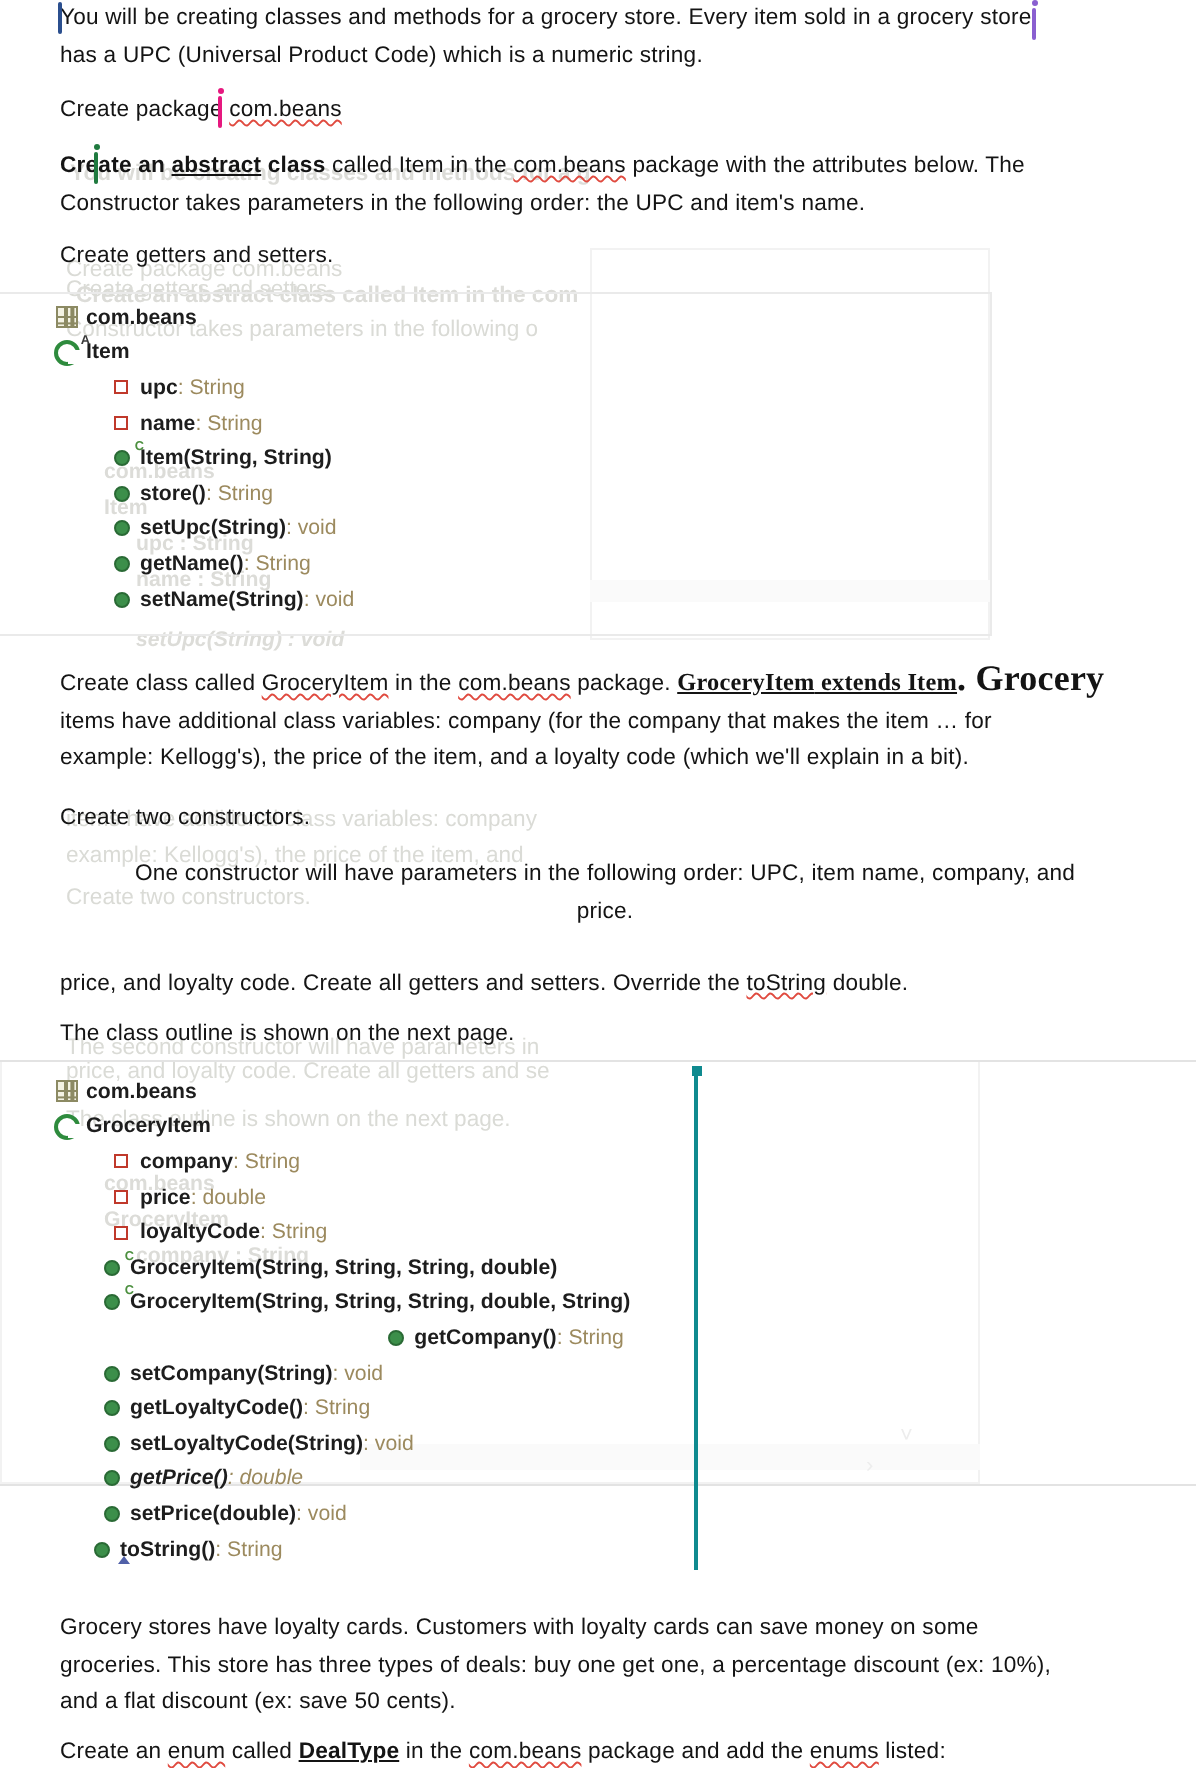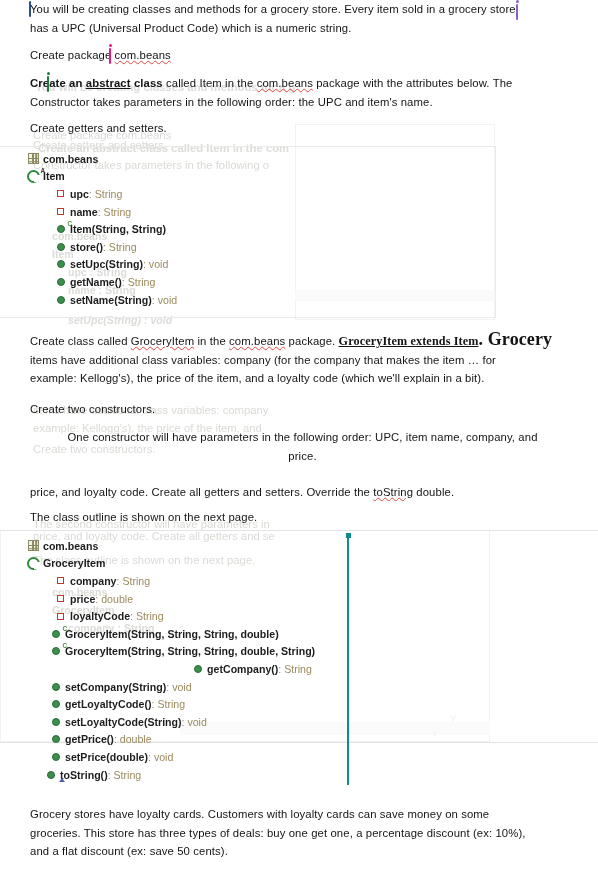--- a/index.html
+++ b/index.html
@@ -451,21 +451,21 @@
         <span class="oname">getLoyaltyCode()</span>
         <span class="otype"> : String</span>
       </div>
       <div class="orow" style="padding-left: 22px;">
         <span class="oicon">
           <span class="ic-method"></span>
         </span>
         <span class="oname">setLoyaltyCode(String)</span>
         <span class="otype"> : void</span>
       </div>
-      <div class="orow" style="padding-left: 22px;">
+      <div class="orow" style="padding-left: 22px; font-style: italic;">
         <span class="oicon">
           <span class="ic-method"></span>
         </span>
         <span class="oname">getPrice()</span>
         <span class="otype"> : double</span>
       </div>
       <div class="orow" style="padding-left: 22px;">
         <span class="oicon">
           <span class="ic-method"></span>
         </span>
@@ -483,19 +483,22 @@
     </div>
 
   <div class="tealbar" style="left:347px; top:533px; height:252px;"></div>
 
   <div class="para" style="left:30px; top:805px; width:545px;">
     <span>Grocery stores have loyalty cards. Customers with loyalty cards can save money on some</span><br>
     <span>groceries. This store has three types of deals: buy one get one, a percentage discount (ex: 10%),</span><br>
     <span>and a flat discount (ex: save 50 cents).</span>
   </div>
 
+  <div class="para" style="left:30px; top:867px; width:560px;">
+    <span>Create an </span><span class="sp">enum</span><span> called </span><b class="u">DealType</b><span> in the </span><span class="sp">com.beans</span><span> package and add the </span><span class="sp">enums</span><span> listed:</span>
+  </div>
 
   <div class="caret" style="left:29px; top:1px; height:16px; background:#2b4f8e;"></div>
   <div class="caret" style="left:516px; top:4px; height:16px; background:#8a5fd0;"></div>
   <div class="caret" style="left:109px; top:48px; height:16px; background:#e6187f;"></div>
   <div class="caret" style="left:47px; top:76px; height:16px; background:#1f7a3f;"></div>
 
 </div>
 
 </body></html>

